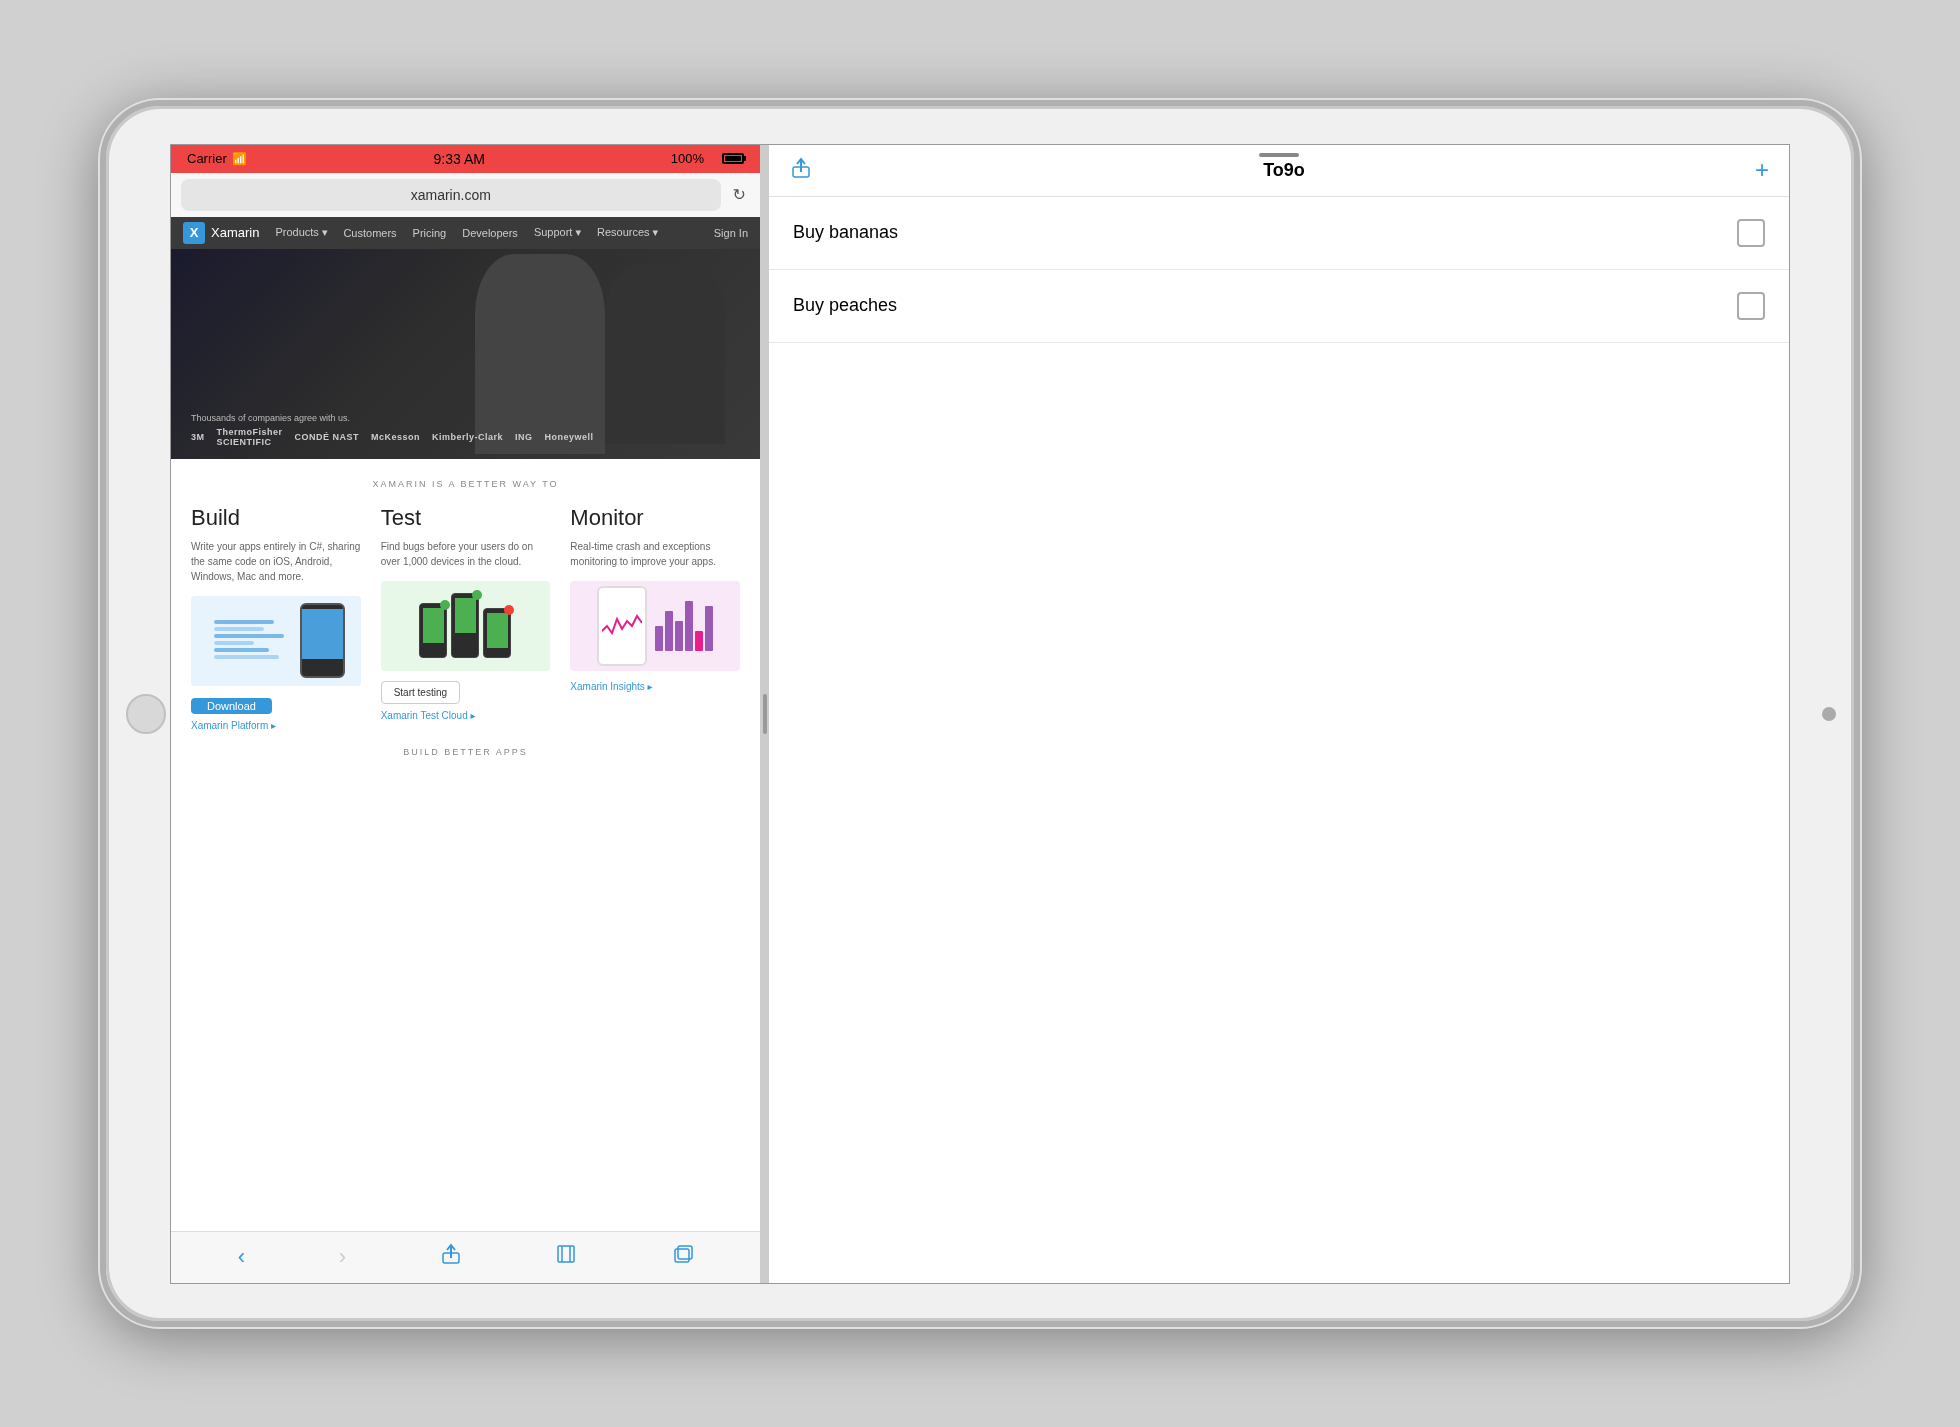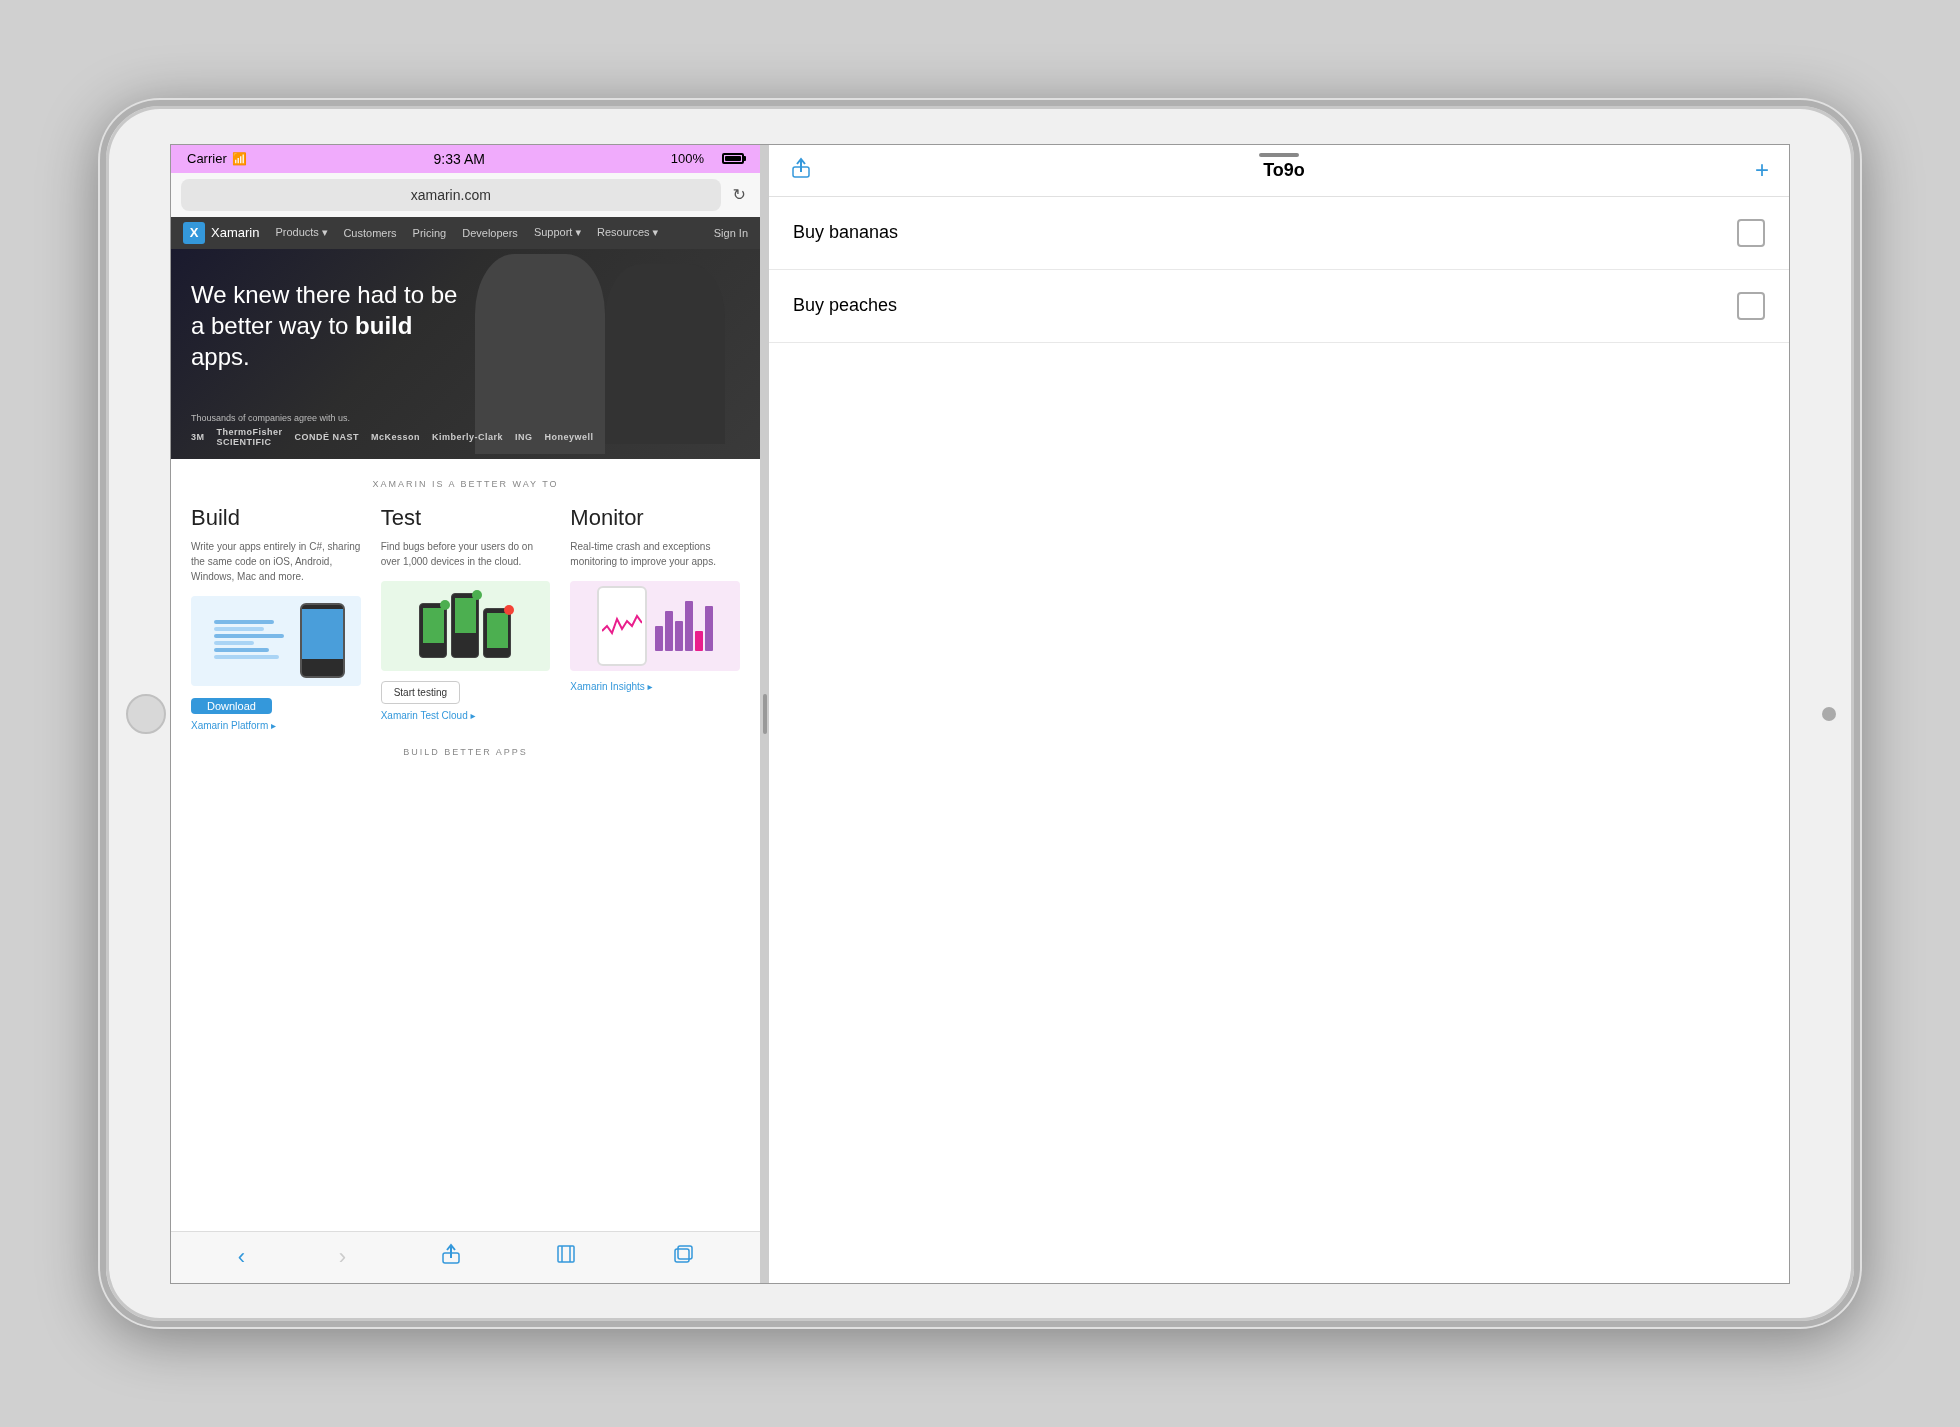--- a/index.html
+++ b/index.html
@@ -42,21 +42,21 @@
       background: #f7f7f7;
       border-right: 1px solid #ccc;
     }
 
     
     .status-bar {
       display: flex;
       justify-content: space-between;
       align-items: center;
       padding: 6px 16px;
-      background: #f0abfc;
+      background: #ef4444;
       font-size: 13px;
       font-weight: 500;
       color: #000;
       height: 28px;
     }
     .status-left { display: flex; align-items: center; gap: 6px; }
     .wifi-icon { font-size: 12px; }
     .status-right { display: flex; align-items: center; gap: 18px; }
     .battery-text { font-size: 13px; }
     .battery-bar {
@@ -546,25 +546,20 @@
         </div>
 
         <div class="hero-section">
           <div class="hero-bg"></div>
 
           <div class="hero-people">
             <div class="person1"></div>
             <div class="person2"></div>
           </div>
 
-          <div class="hero-text">
-            <div class="hero-title">
-              We knew there had to be a better way to <strong>build</strong> apps.
-            </div>
-          </div>
 
           <div class="hero-brands">
             <div class="hero-brands-text">Thousands of companies agree with us.</div>
             <div class="brands-list">
               <span class="brand-name">3M</span>
               <span class="brand-name">ThermoFisher<br>SCIENTIFIC</span>
               <span class="brand-name">CONDÉ NAST</span>
               <span class="brand-name">McKesson</span>
               <span class="brand-name">Kimberly-Clark</span>
               <span class="brand-name">ING</span>

